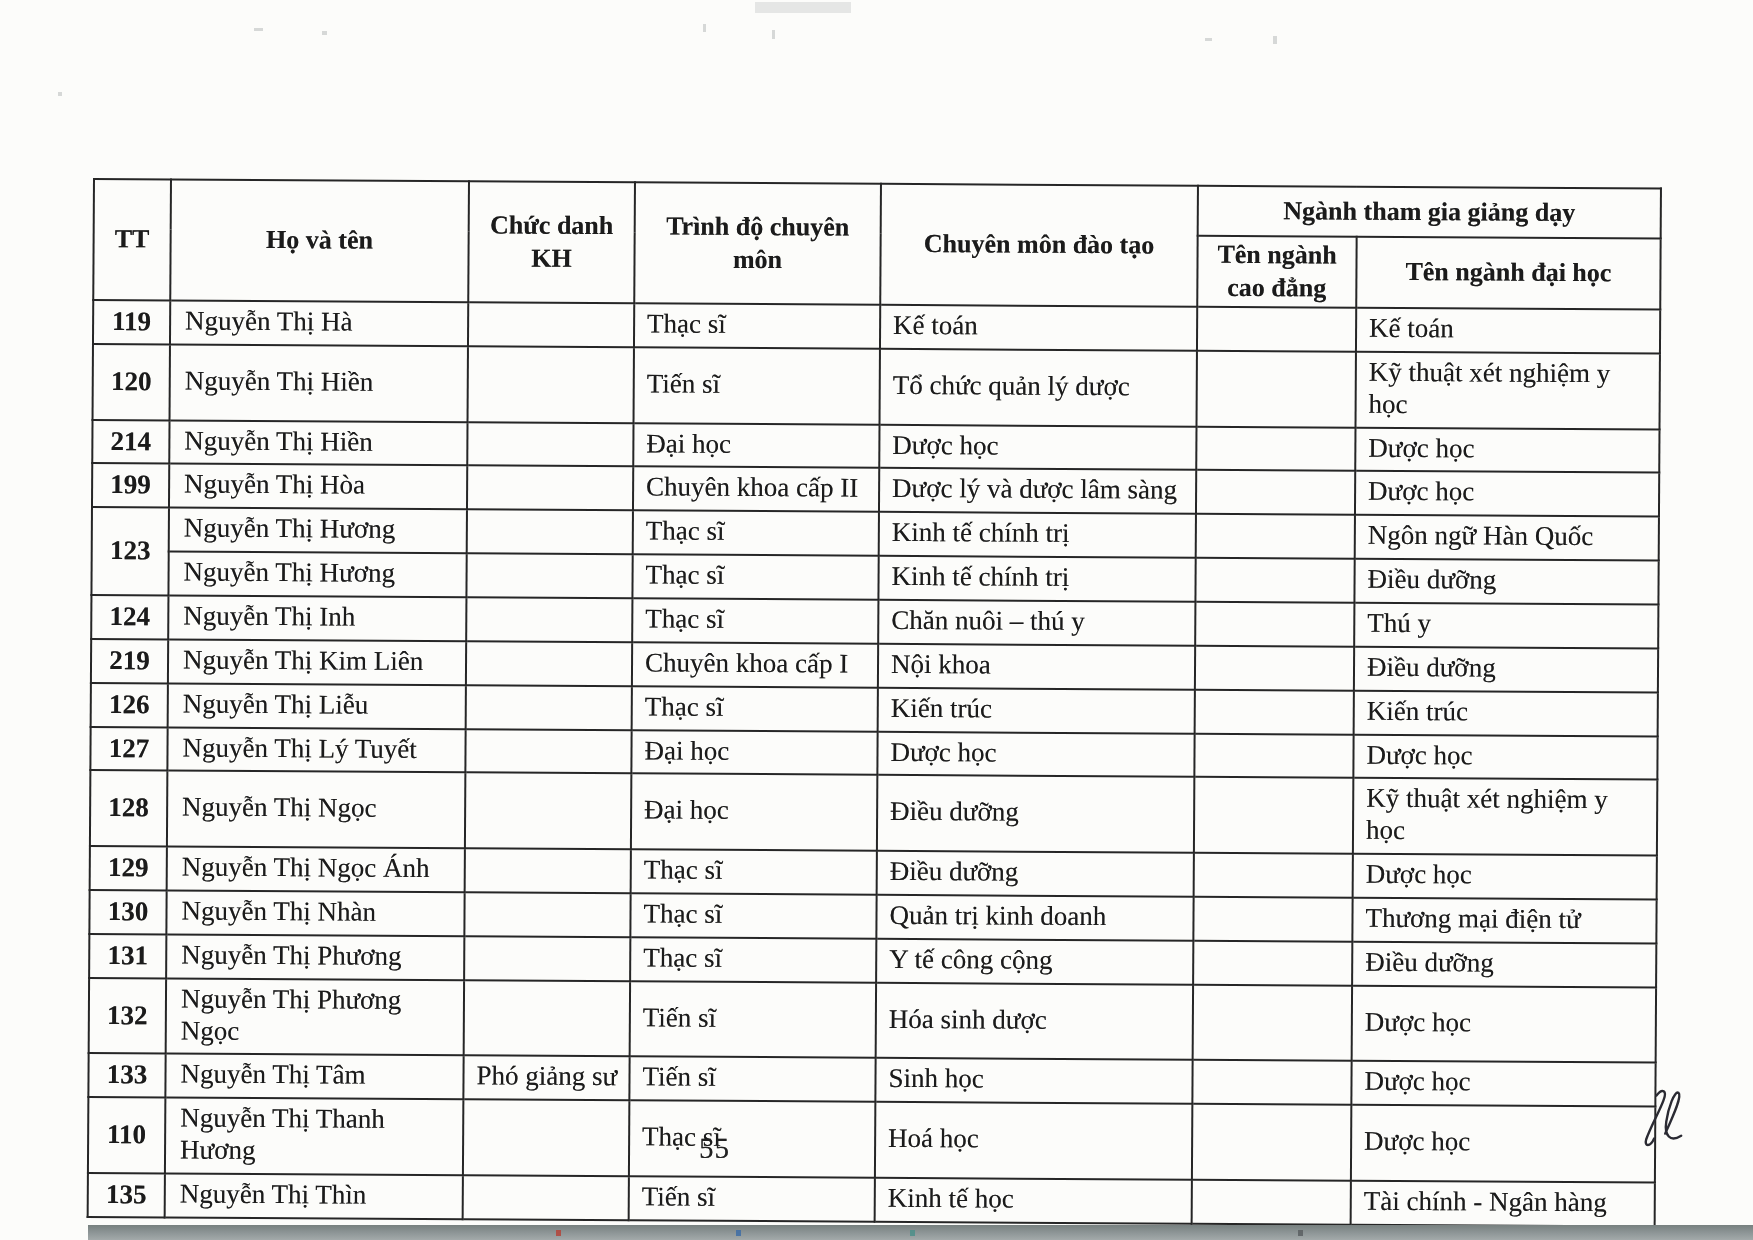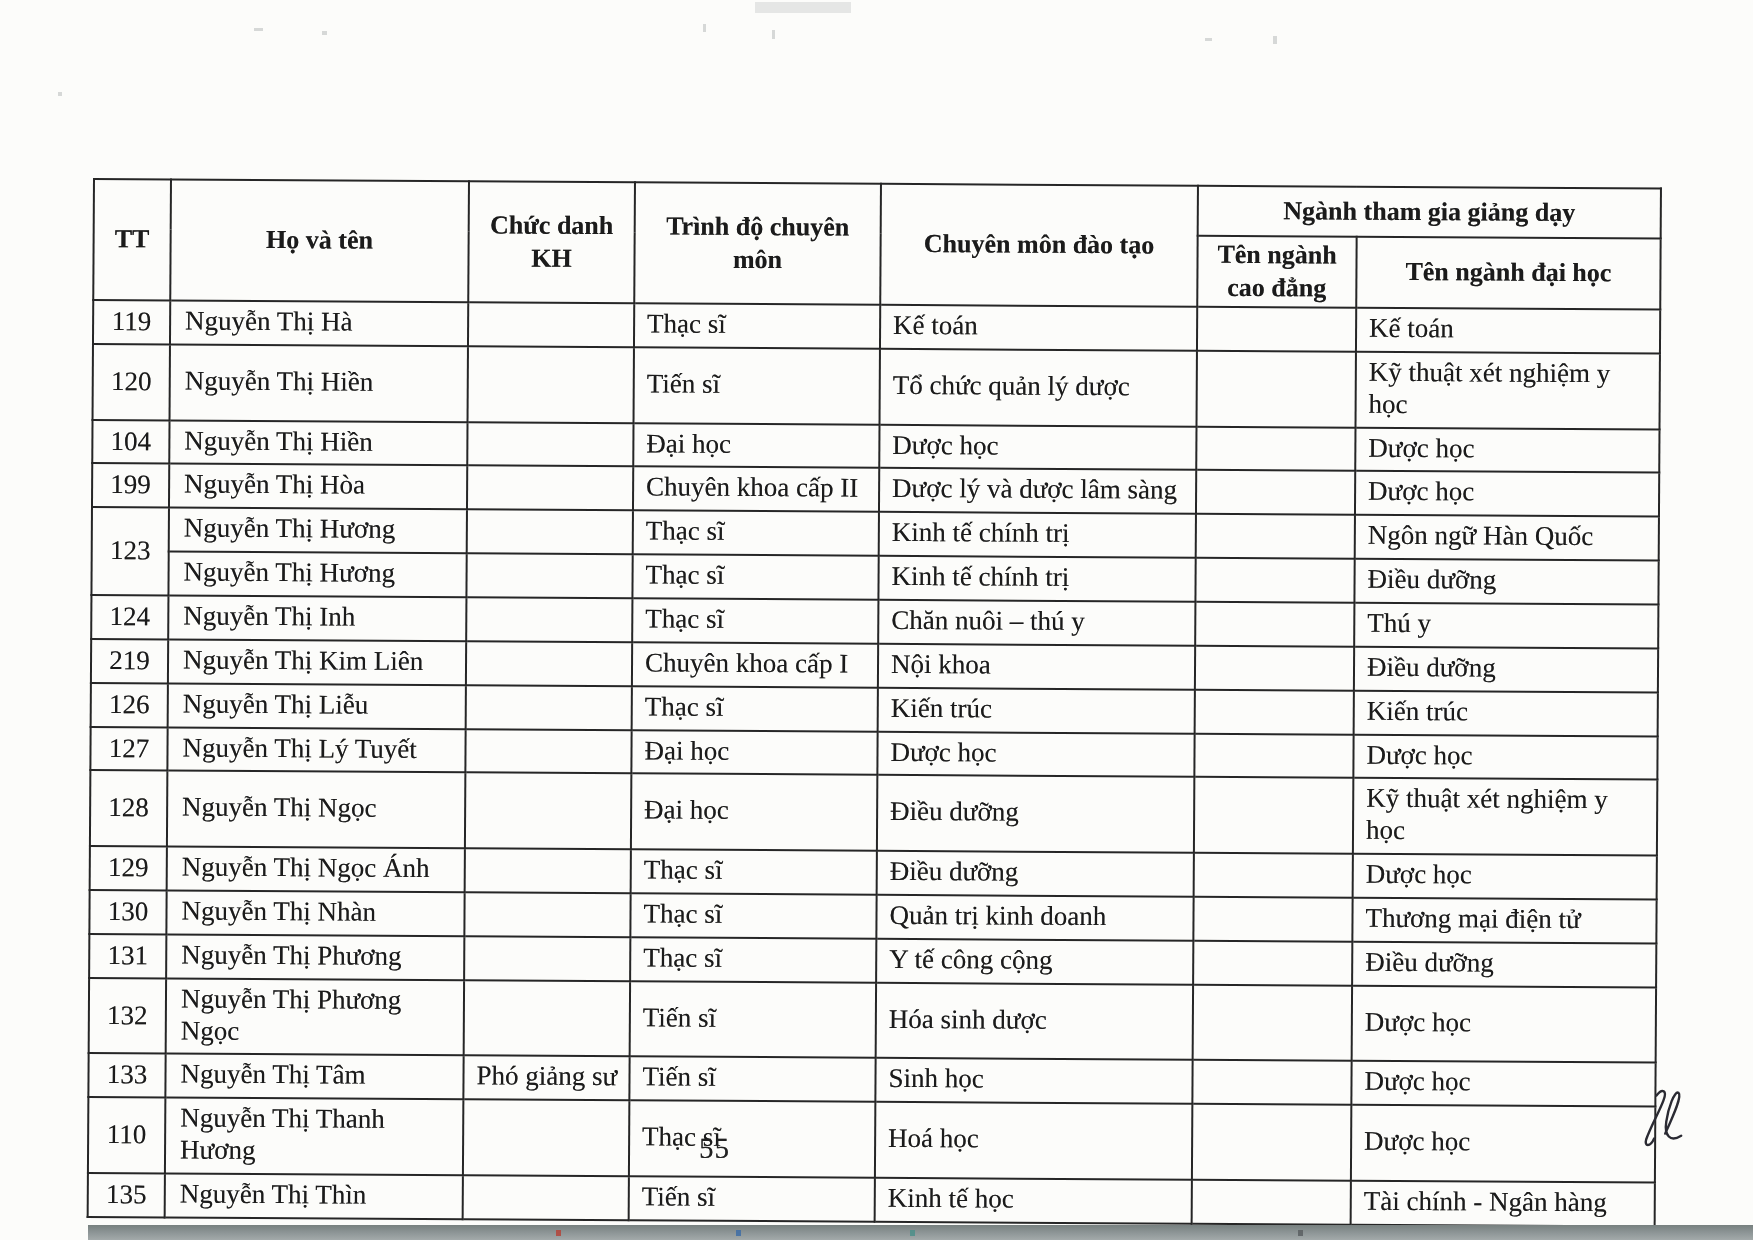--- a/index.html
+++ b/index.html
@@ -48,20 +48,21 @@
   .doc-table td {
     font-size: 27px;
     padding: 4px 10px 6px 12px;
     height: 41px;
     line-height: 1.18;
     text-align: left;
   }
   .doc-table td.c-tt {
     text-align: center;
     padding: 4px 12px;
+    font-weight: bold;
   }
   .doc-table td.c-name { padding-left: 14px; }
   .doc-table td.c-college { padding: 4px 6px; }
   .page-number {
     position: absolute;
     left: 612px;
     top: 950px;
     font-size: 29px;
     letter-spacing: 1px;
     color: #222;
@@ -137,21 +138,21 @@
         <tr>
           <td class="c-tt">120</td>
           <td class="c-name">Nguyễn Thị Hiền</td>
           <td class="c-title"></td>
           <td class="c-qualification">Tiến sĩ</td>
           <td class="c-specialty">Tổ chức quản lý dược</td>
           <td class="c-college"></td>
           <td class="c-university">Kỹ thuật xét nghiệm y học</td>
         </tr>
         <tr>
-          <td class="c-tt">104</td>
+          <td class="c-tt">214</td>
           <td class="c-name">Nguyễn Thị Hiền</td>
           <td class="c-title"></td>
           <td class="c-qualification">Đại học</td>
           <td class="c-specialty">Dược học</td>
           <td class="c-college"></td>
           <td class="c-university">Dược học</td>
         </tr>
         <tr>
           <td class="c-tt">199</td>
           <td class="c-name">Nguyễn Thị Hòa</td>

